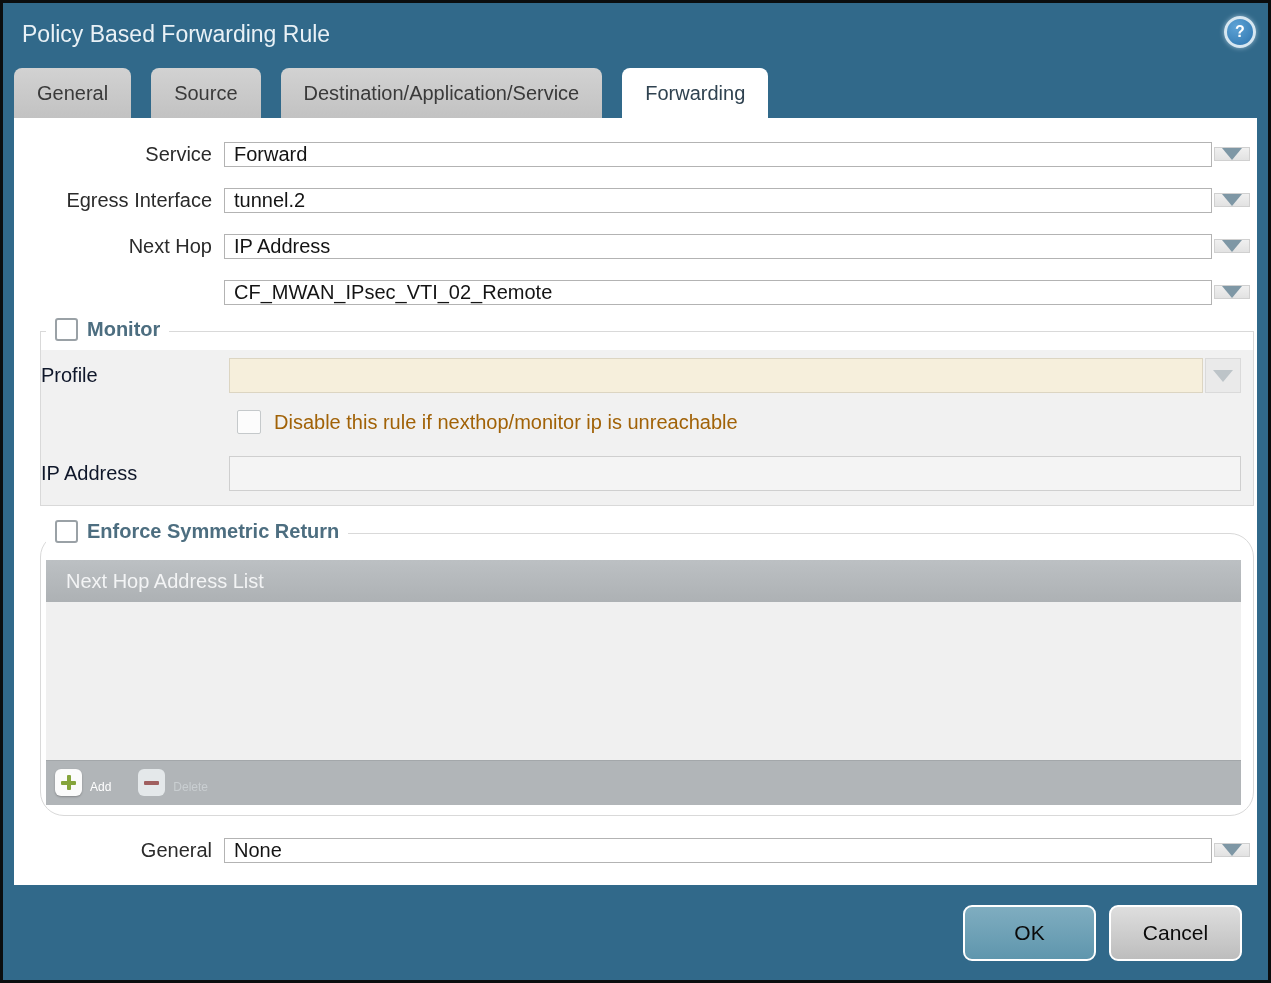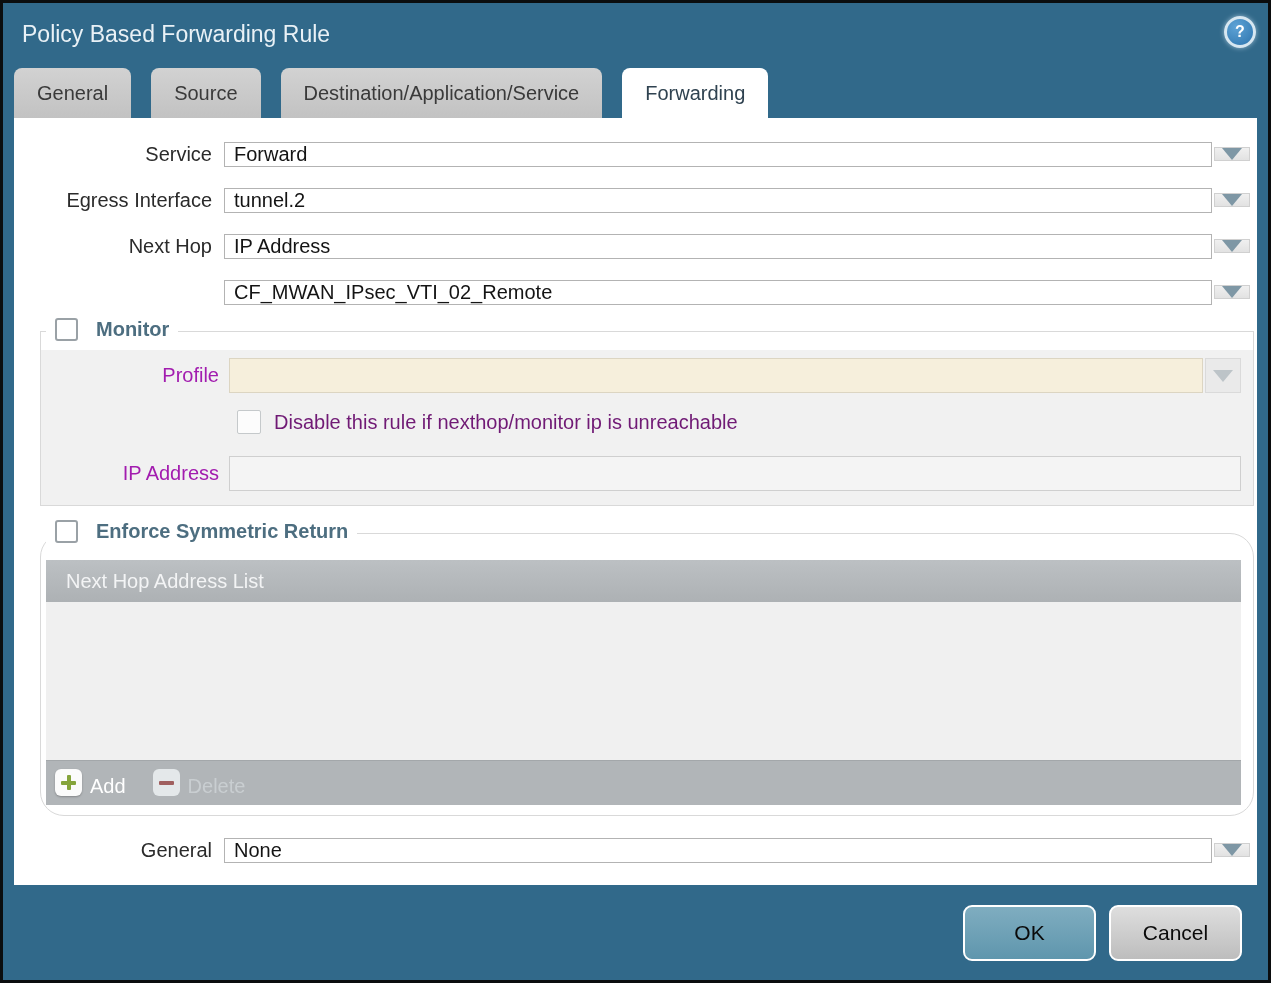--- a/index.html
+++ b/index.html
@@ -32,53 +32,53 @@
   .ddbtn{width:36px;margin-left:2px;background:linear-gradient(#f0f0f0,#e2e2e2);
          border:1px solid #d0d0d0;display:flex;align-items:center;justify-content:center;
          box-sizing:border-box;cursor:pointer;}
   .arr{width:0;height:0;border-left:10px solid transparent;border-right:10px solid transparent;
        border-top:12px solid #7e97a5;}
   .arr.dis{border-top-color:#bdc4c8;}
 
   
   .group{position:relative;border:1px solid #d9d9d9;margin:22px 3px 0 26px;background:#fff;}
   .legend{position:absolute;top:-14px;left:5px;background:#fff;padding:0 9px;display:flex;
-          align-items:center;gap:18px;}
+          align-items:center;gap:9px;}
   .cb{width:19px;height:19px;border:2px solid #9aa1a6;border-radius:3px;background:#fff;
       box-sizing:content-box;cursor:pointer;}
   .legend-text{font-size:20px;font-weight:bold;color:#4d6e80;}
 
   .gbody{background:#f1f1f1;margin-top:18px;padding:8px 0 14px 0;}
   .grow{display:flex;align-items:center;}
-  .glbl{width:178px;text-align:right;padding-right:10px;font-size:20px;color:#a21caf;flex:none;}
+  .glbl{width:178px;text-align:left;padding-right:10px;font-size:20px;color:#0f172a;flex:none;}
   .gcombo{display:flex;flex:1;margin-right:12px;height:35px;align-items:stretch;}
   .beige{background:#f6efdc;border:1px solid #dcd5c2;}
   .dimfield{background:#f4f4f4;border:1px solid #cfcfcf;}
   .ddbtn.dis{background:#eaeaea;border-color:#dadada;cursor:default;}
   .cbrow{margin-top:17px;margin-left:196px;display:flex;align-items:center;gap:13px;}
   .dis-cb{width:22px;height:22px;border:1px solid #c5c9cb;border-radius:2px;background:#fcfcfc;}
-  .dis-lbl{font-size:20px;color:#701a75;}
+  .dis-lbl{font-size:20px;color:#a16207;}
   .iprow{margin-top:22px;}
 
   
   .twrap{padding:26px 12px 10px 5px;}
   .thead{height:42px;background:linear-gradient(#bcc0c3,#adb1b4);display:flex;align-items:center;
          padding-left:20px;font-size:20px;color:#f3f4f5;}
   .tbody{height:158px;background:#f0f0f0;}
   .tfoot{height:45px;background:#b1b5b8;display:flex;align-items:center;gap:27px;padding-left:9px;
          box-shadow:inset 0 1px 0 #a3a7aa;}
   .tool{display:flex;align-items:center;gap:8px;}
   .icon-btn{width:27px;height:27px;border-radius:6px;background:#fbfbfb;
             box-shadow:0 1px 2px rgba(0,0,0,.25);display:flex;align-items:center;justify-content:center;}
   .icon-btn.dis{background:#e4e8ea;box-shadow:none;}
   .plus{position:relative;width:15px;height:15px;}
   .plus::before{content:"";position:absolute;top:5.5px;left:0;width:15px;height:4px;background:#85a43b;border-radius:1px;}
   .plus::after{content:"";position:absolute;left:5.5px;top:0;width:4px;height:15px;background:#85a43b;border-radius:1px;}
   .minus{width:15px;height:4px;background:#a05f5f;border-radius:1px;}
-  .tool-label{font-size:20px;color:#fff;margin-top:8px;}
+  .tool-label{font-size:12px;color:#fff;margin-top:8px;}
   .tool-label.dis{color:#c9ced1;}
   .tool.enabled{cursor:pointer;}
 
   
   .footer-btns{position:absolute;right:26px;bottom:19px;display:flex;gap:13px;}
   .btn{width:133px;height:56px;border-radius:9px;border:2px solid #fff;font-size:21px;color:#0a0a0a;
        display:flex;align-items:center;justify-content:center;cursor:pointer;box-sizing:border-box;}
   .btn-ok{background:linear-gradient(#7fadc0,#5f96ad);}
   .btn-cancel{background:linear-gradient(#dedede,#bdbdbd);}
 </style>

